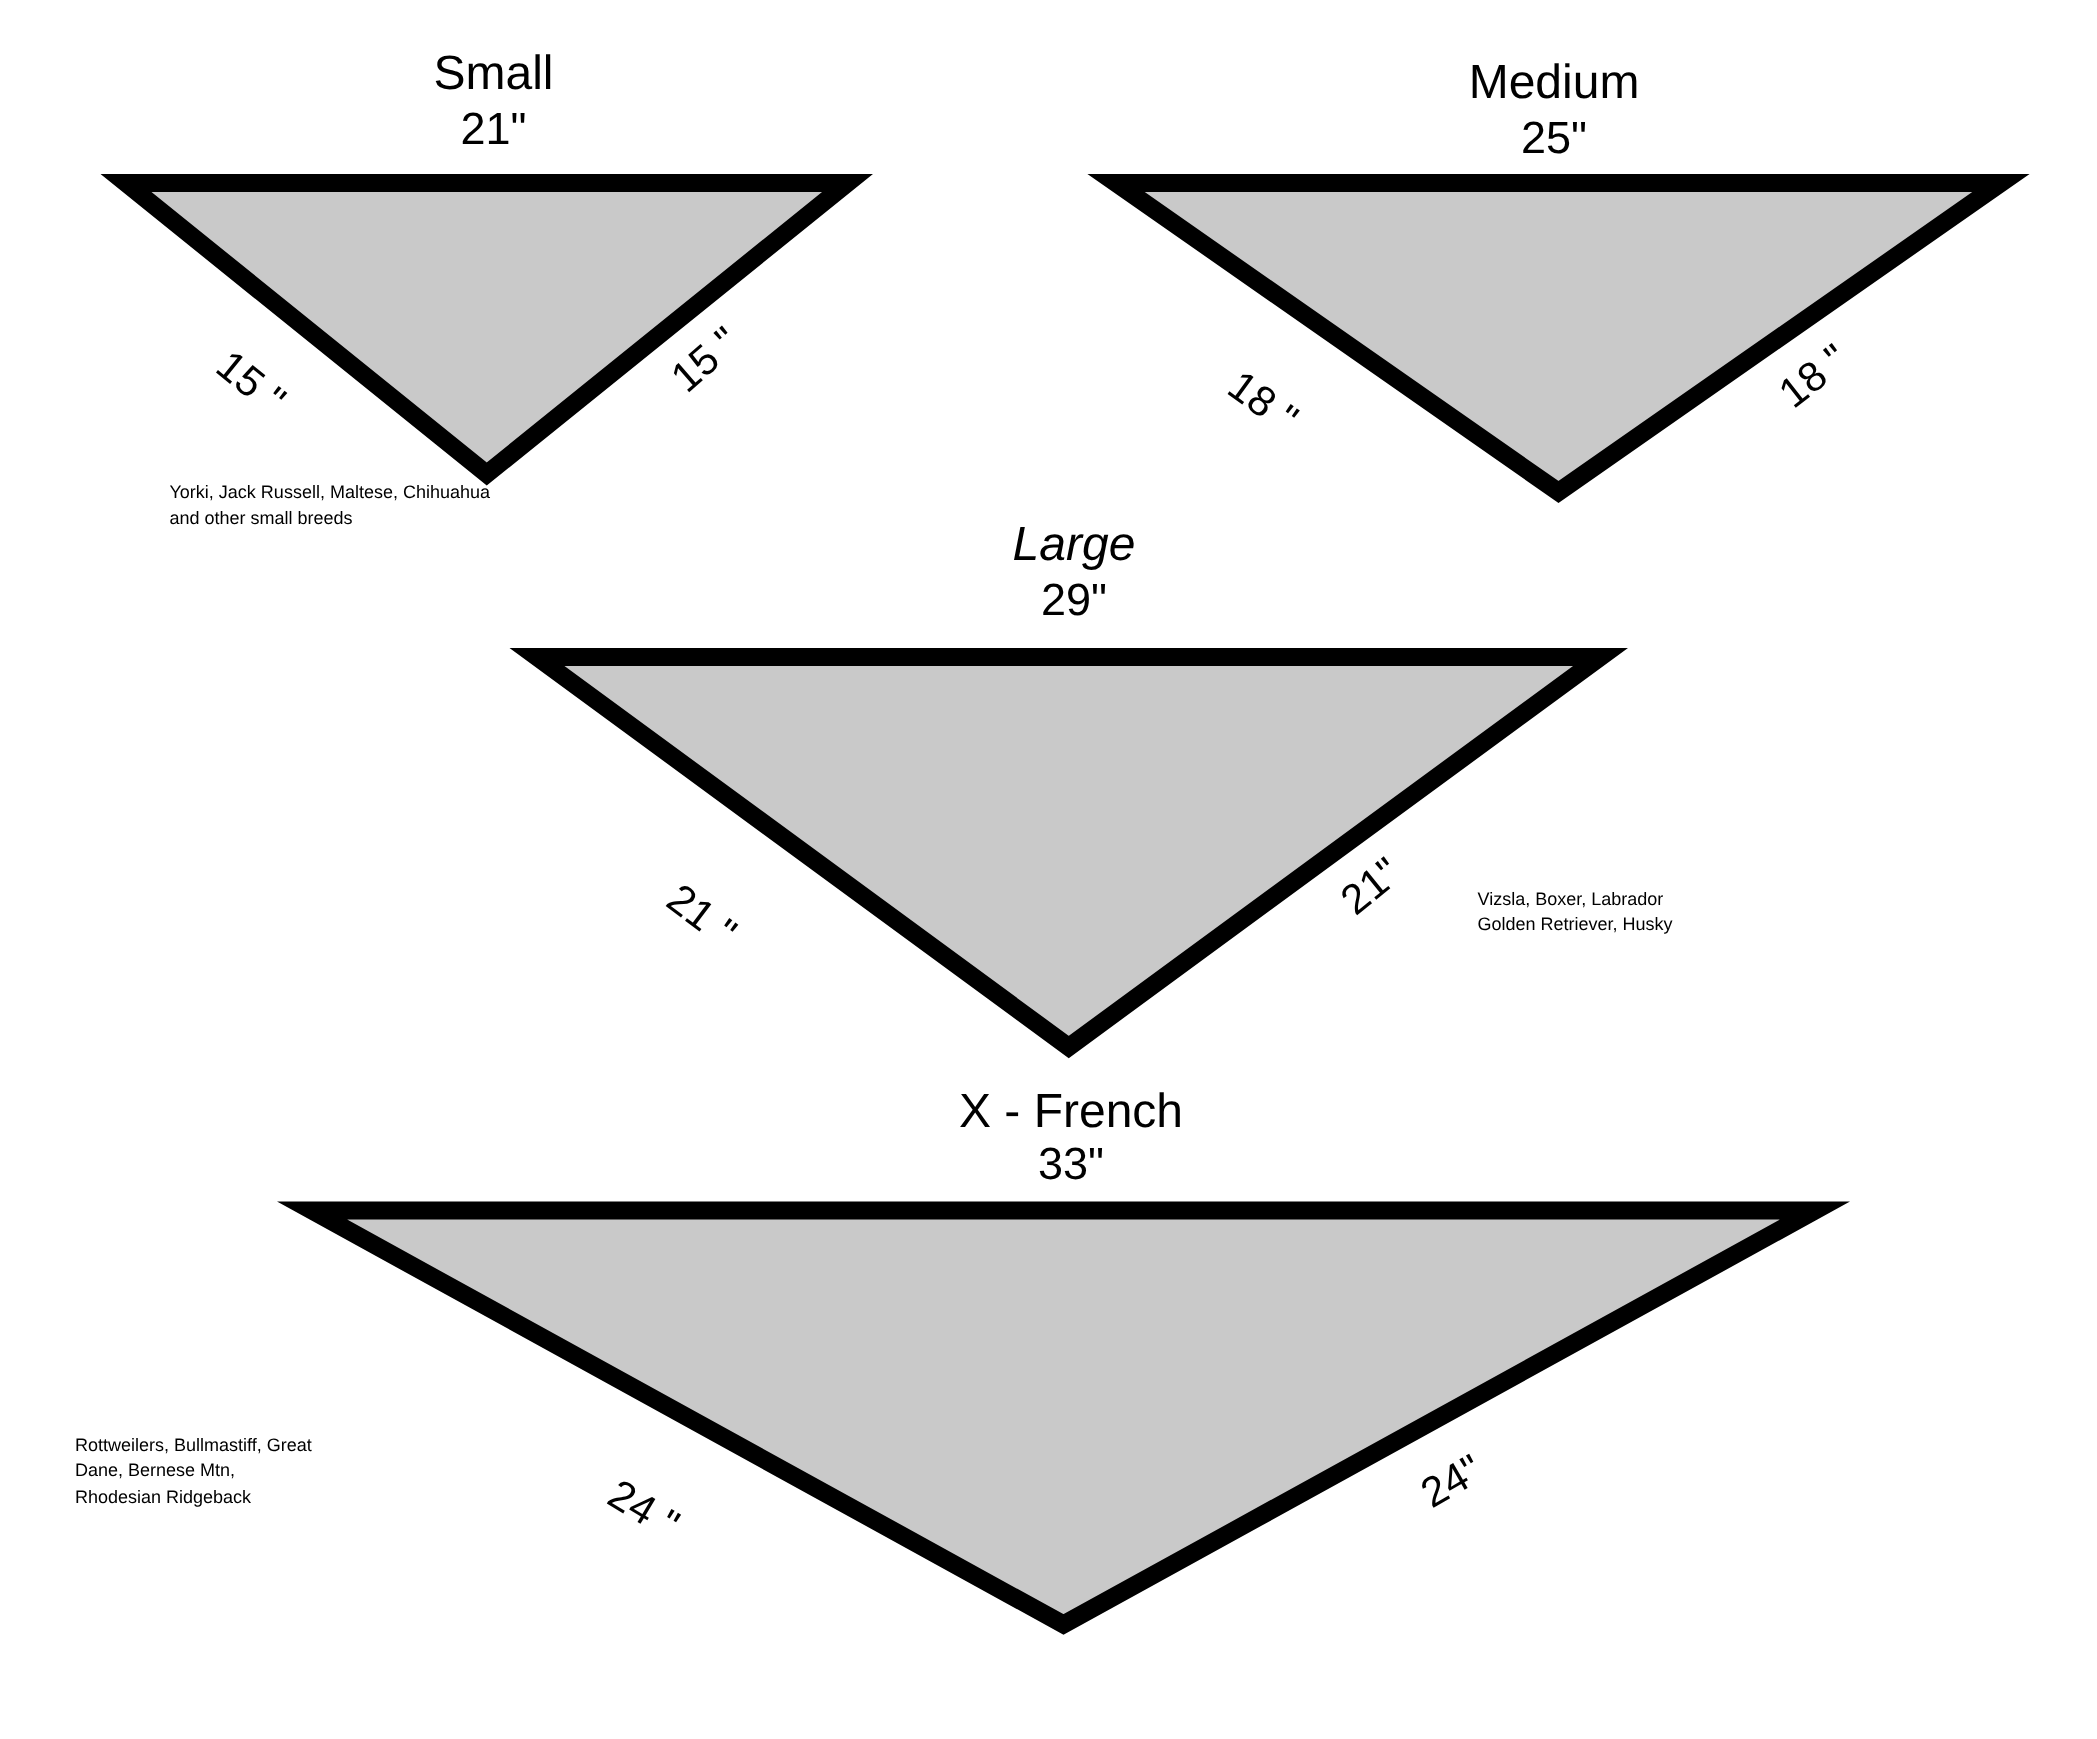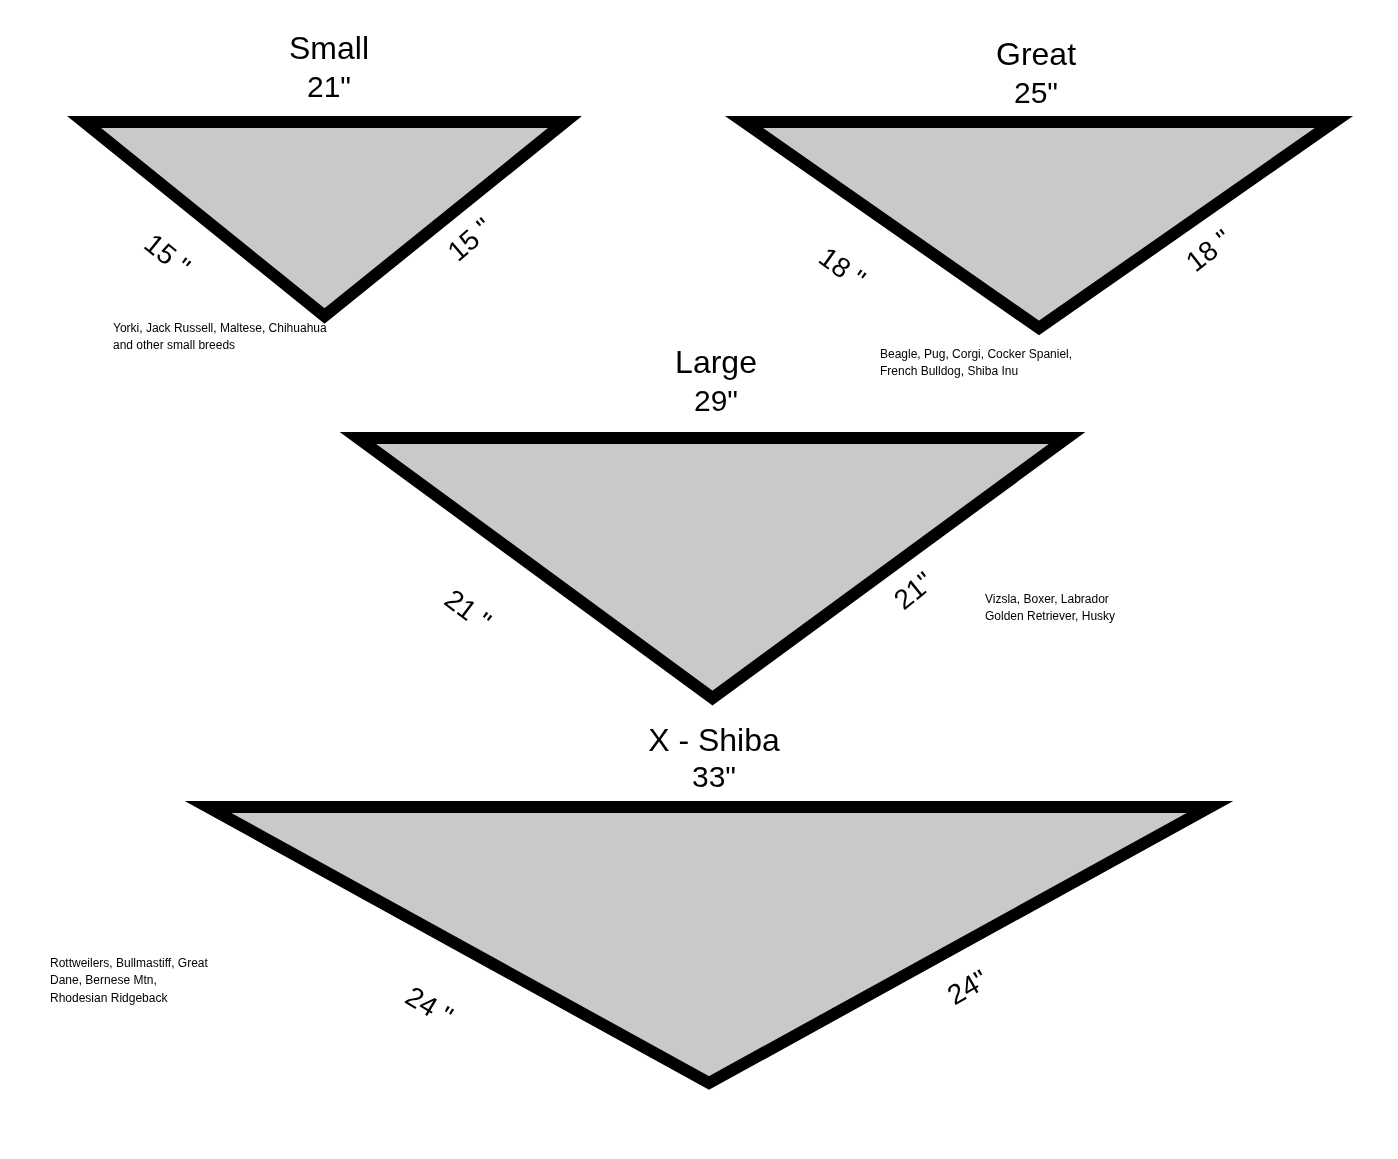--- a/index.html
+++ b/index.html
@@ -46,41 +46,39 @@
   <div class="abs group-title" style="left:329px; top:30px;">Small</div>
   <div class="abs group-measure" style="left:329px; top:70px;">21"</div>
   <svg class="abs triangle" style="left:76px; top:114px;" width="497" height="210" viewBox="0 0 497 210">
     <polygon points="8,8 489,8 248.5,202" stroke-width="12" stroke-miterlimit="10" fill="#c9c9c9" stroke="#000000"></polygon>
   </svg>
   <div class="abs side-label" style="left:148px; top:224px; transform:rotate(39deg);">15 "</div>
   <div class="abs side-label" style="left:452px; top:240px; transform:rotate(-41deg);">15 "</div>
   <div class="abs breeds" style="left:113px; top:320px;">Yorki, Jack Russell, Maltese, Chihuahua
 and other small breeds</div>
 
-  <div class="abs group-title" style="left:1036px; top:36px;">Great</div>
+  <div class="abs group-title" style="left:1036px; top:36px;">Medium</div>
   <div class="abs group-measure" style="left:1036px; top:76px;">25"</div>
   <svg class="abs triangle" style="left:736px; top:114px;" width="606" height="222" viewBox="0 0 606 222">
     <polygon points="8,8 598,8 303,214" stroke-width="12" stroke-miterlimit="10" fill="#c9c9c9" stroke="#000000"></polygon>
   </svg>
   <div class="abs side-label" style="left:822px; top:238px; transform:rotate(36deg);">18 "</div>
   <div class="abs side-label" style="left:1190px; top:250px; transform:rotate(-38deg);">18 "</div>
-  <div class="abs breeds" style="left:880px; top:346px;">Beagle, Pug, Corgi, Cocker Spaniel,
-French Bulldog, Shiba Inu</div>
 
-  <div class="abs group-title" style="left:716px; top:344px;">Large</div>
+  <div class="abs group-title" style="left:716px; top:344px;font-style:italic;">Large</div>
   <div class="abs group-measure" style="left:716px; top:384px;">29"</div>
   <svg class="abs triangle" style="left:350px; top:430px;" width="725" height="276" viewBox="0 0 725 276">
     <polygon points="8,8 717,8 362.5,268" stroke-width="12" stroke-miterlimit="10" fill="#c9c9c9" stroke="#000000"></polygon>
   </svg>
   <div class="abs side-label" style="left:448px; top:580px; transform:rotate(37deg);">21 "</div>
   <div class="abs side-label" style="left:898px; top:588px; transform:rotate(-39deg);">21"</div>
   <div class="abs breeds" style="left:985px; top:570px;margin-top:21px;">Vizsla, Boxer, Labrador
 Golden Retriever, Husky</div>
 
-  <div class="abs group-title" style="left:714px; top:722px;">X - Shiba</div>
+  <div class="abs group-title" style="left:714px; top:722px;">X - French</div>
   <div class="abs group-measure" style="left:714px; top:760px;">33"</div>
   <svg class="abs triangle" style="left:200px; top:799px;" width="1018" height="292" viewBox="0 0 1018 292">
     <polygon points="8,8 1010,8 509,284" stroke-width="12" stroke-miterlimit="10" fill="#c9c9c9" stroke="#000000"></polygon>
   </svg>
   <div class="abs side-label" style="left:408px; top:978px; transform:rotate(31deg);">24 "</div>
   <div class="abs side-label" style="left:950px; top:982px; transform:rotate(-30deg);">24"</div>
   <div class="abs breeds" style="left:50px; top:955px;">Rottweilers, Bullmastiff, Great
 Dane, Bernese Mtn,
 Rhodesian Ridgeback</div>
 

